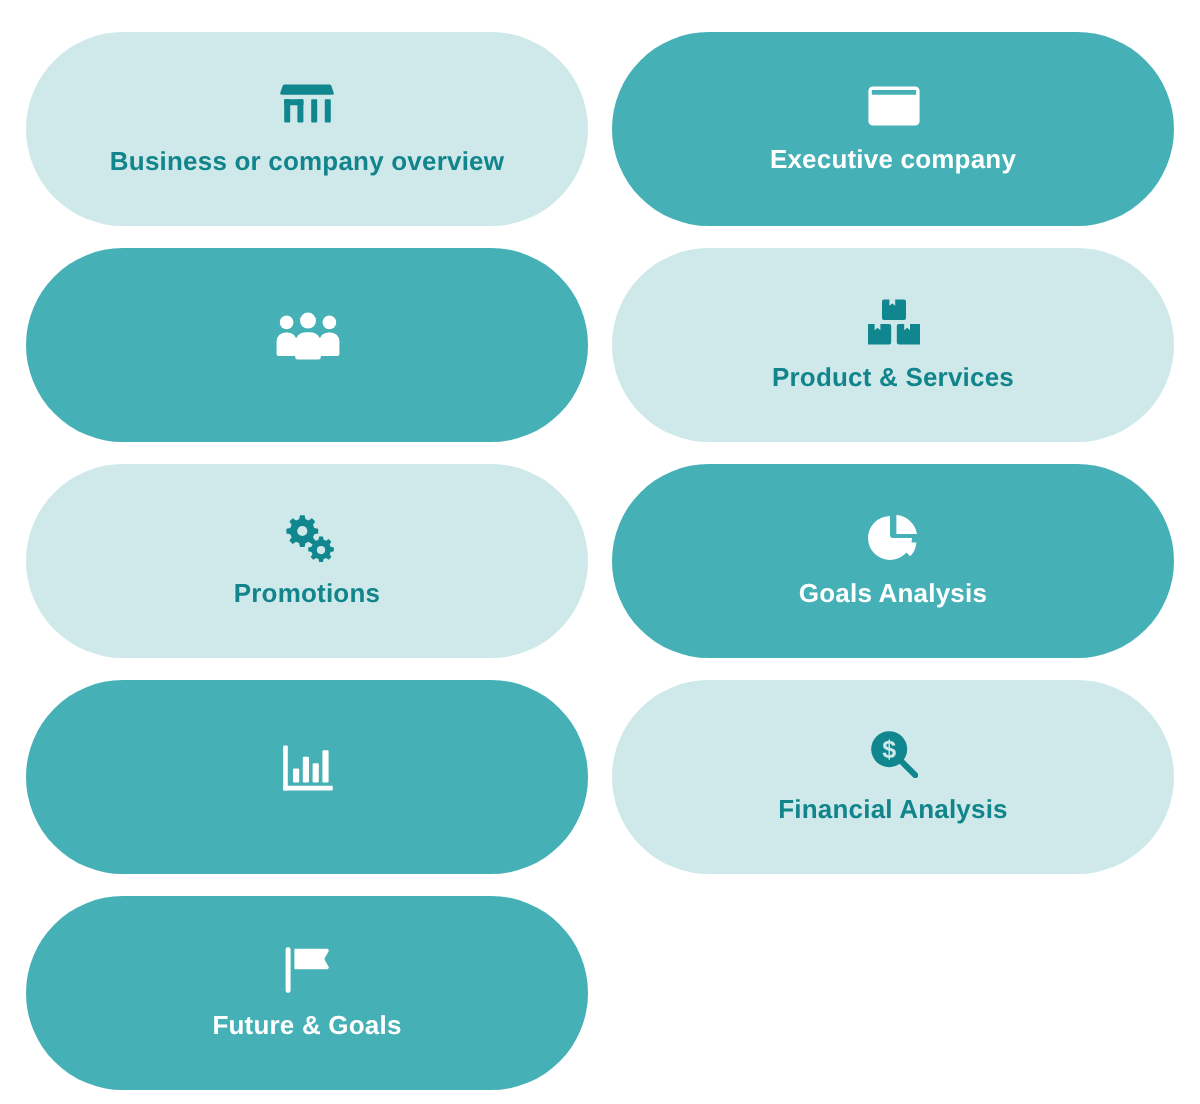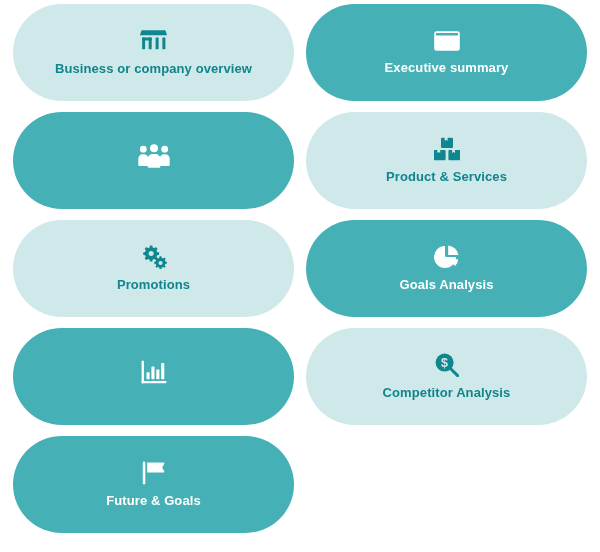--- a/index.html
+++ b/index.html
@@ -12,21 +12,21 @@
     height: 552px;
     font-family: "Liberation Sans", sans-serif;
     overflow: hidden;
   }
 
   #grid {
     position: relative;
     width: 600px;
     height: 552px;
     box-sizing: border-box;
-    padding: 4px 13px 11px 13px;
+    padding: 16px 13px 11px 13px;
     display: grid;
     grid-template-columns: 281px 281px;
     grid-template-rows: repeat(5, 97px);
     column-gap: 12px;
     row-gap: 11px;
     align-content: start;
     justify-content: space-between;
   }
 
   .card {
@@ -102,21 +102,21 @@
     <span class="card-icon">
       <svg width="26" height="22" viewBox="0 0 26 22" aria-hidden="true">
         <path d="M2.4 1.2 h21.2 a2.2 2.2 0 0 1 2.2 2.2 v15.2 a2.2 2.2 0 0 1 -2.2 2.2 H2.4 A2.2 2.2 0 0 1 0.2 18.6 V3.4 A2.2 2.2 0 0 1 2.4 1.2 Z M1.9 3.0 v2.4 h22.2 V3.0 Z"></path>
         <circle cx="8.1" cy="11.3" r="2.5"></circle>
         <path d="M3.8 18.2 c0.25 -2.6 2.1 -3.9 4.3 -3.9 s4.05 1.3 4.3 3.9 Z"></path>
         <rect x="15.0" y="8.3" width="8.2" height="1.9" rx="0.9"></rect>
         <rect x="15.0" y="12.0" width="8.2" height="1.9" rx="0.9"></rect>
         <rect x="15.0" y="15.7" width="5.6" height="1.9" rx="0.9"></rect>
       </svg>
     </span>
-    <span class="card-label">Executive summary</span>
+    <span class="card-label">Executive company</span>
   </div>
 
   <div class="card solid">
     <span class="card-icon">
       <svg width="32" height="24" viewBox="0 0 32 24" aria-hidden="true">
         <circle cx="5.3" cy="5.2" r="3.4"></circle>
         <path d="M0.3 21.0 v-6.4 a4.4 4.4 0 0 1 4.4 -4.4 h1.2 a4.4 4.4 0 0 1 4.4 4.4 v6.4 a1.0 1.0 0 0 1 -1.0 1.0 H1.3 a1.0 1.0 0 0 1 -1.0 -1.0 Z"></path>
         <circle cx="26.7" cy="5.2" r="3.4"></circle>
         <path d="M21.7 21.0 v-6.4 a4.4 4.4 0 0 1 4.4 -4.4 h1.2 a4.4 4.4 0 0 1 4.4 4.4 v6.4 a1.0 1.0 0 0 1 -1.0 1.0 h-8.0 a1.0 1.0 0 0 1 -1.0 -1.0 Z"></path>
         <circle cx="16.0" cy="4.3" r="4.0"></circle>
@@ -174,21 +174,21 @@
 
 
   <div class="card light">
     <span class="card-icon">
       <svg width="24" height="24" viewBox="0 0 24 24" aria-hidden="true">
         <circle cx="9.6" cy="9.6" r="9.0"></circle>
         <path d="M16.2 16.2 l6.4 6.4" stroke="#10868e" stroke-width="3.0" stroke-linecap="round" fill="none"></path>
         <text x="9.6" y="14.2" text-anchor="middle" font-family="'Liberation Sans', sans-serif" font-size="12.5" font-weight="bold" fill="#cfe9ea">$</text>
       </svg>
     </span>
-    <span class="card-label">Competitor Analysis</span>
+    <span class="card-label">Financial Analysis</span>
   </div>
 
   <div class="card solid">
     <span class="card-icon">
       <svg width="24" height="24" viewBox="0 0 24 24" aria-hidden="true">
         <rect x="0.8" y="0.6" width="2.5" height="22.8" rx="1.1"></rect>
         <path d="M5.2 1.4 h16.3 a0.9 0.9 0 0 1 0.78 1.35 l-1.9 3.3 a0.9 0.9 0 0 0 0 0.9 l1.9 3.3 a0.9 0.9 0 0 1 -0.78 1.35 H5.2 Z"></path>
       </svg>
     </span>
     <span class="card-label">Future &amp; Goals</span>

